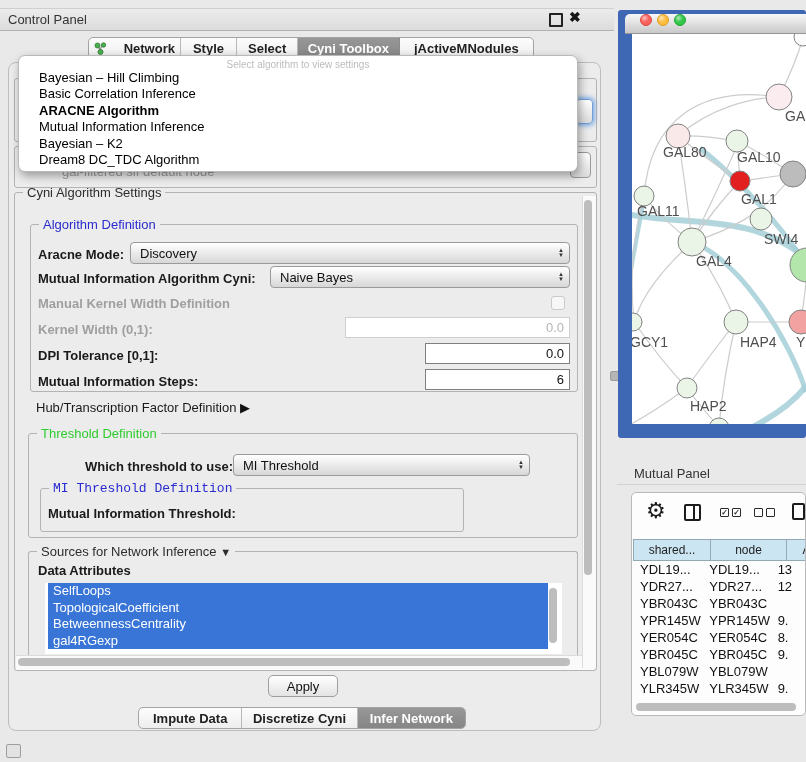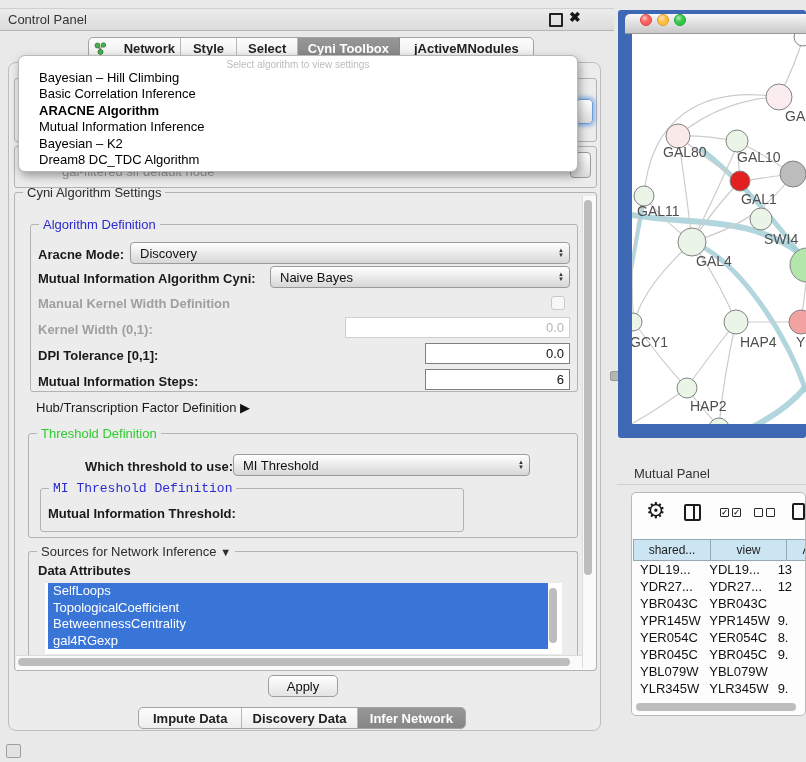--- a/index.html
+++ b/index.html
@@ -255,21 +255,21 @@
   <div class="scroll-track-v" style="left:582px;top:196px;width:13px;height:472px;"></div>
   <div class="scroll-thumb" style="left:584px;top:200px;width:8px;height:375px;"></div>
 
   <div class="btn" style="left:268px;top:675px;width:70px;height:22px;">Apply</div>
 
   <div class="abs seg-bar" id="bottom-tabs" style="left:138px;top:707px;width:328px;">
       <div class="seg" style="width: 104px;">
         <span>Impute Data</span>
       </div>
       <div class="seg" style="width: 116px;">
-        <span>Discovery Data</span>
+        <span>Discretize Cyni</span>
       </div>
       <div class="seg selected" style="width: 108px;">
         <span>Infer Network</span>
       </div>
     </div>
 
   <div class="abs splitter-dot"></div>
   <div class="abs dock-mini"></div>
 
   <div class="abs net-window">
@@ -351,21 +351,21 @@
           <div class="mini-box">✓</div>
       </div>
       <div style="position:absolute;left:122px;top:15px;display:flex;gap:3px;">
         <div class="mini-box"></div>
           <div class="mini-box"></div>
       </div>
       <div class="icon-file" style="position:absolute;left:160px;top:10px;"></div>
     </div>
     <div class="tbl-header" id="tbl-header">
         <div class="th-cell c0">shared...</div>
-        <div class="th-cell c1">view</div>
+        <div class="th-cell c1">node</div>
         <div class="th-cell c2">A</div>
       </div>
     <div class="tbl-rows" id="tbl-rows">
         <div class="tbl-row">
           <div class="td-cell c0">YDL19...</div>
           <div class="td-cell c1">YDL19...</div>
           <div class="td-cell c2">13</div>
         </div>
         <div class="tbl-row">
           <div class="td-cell c0">YDR27...</div>

